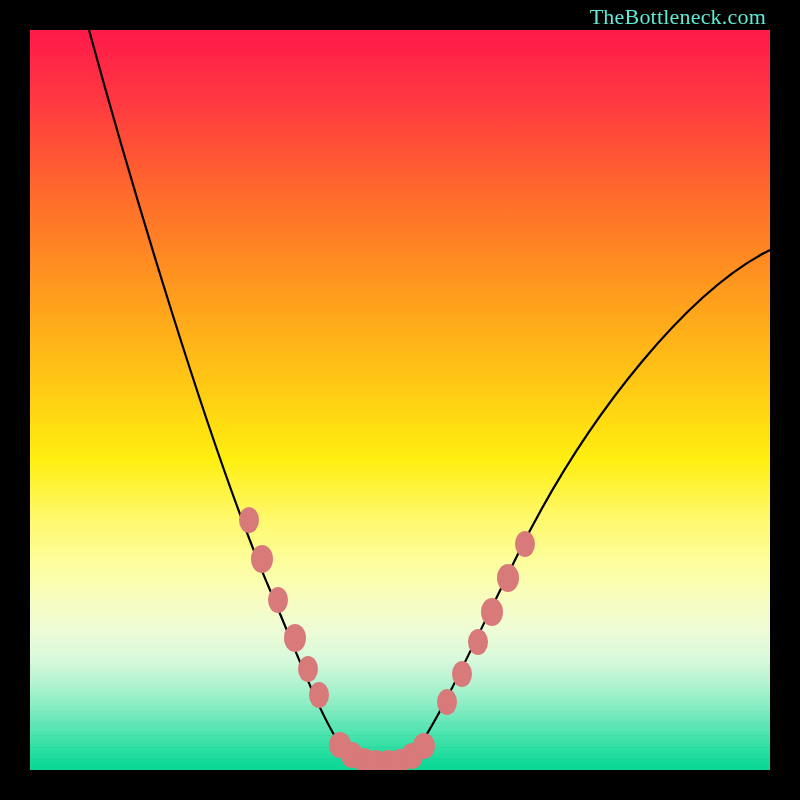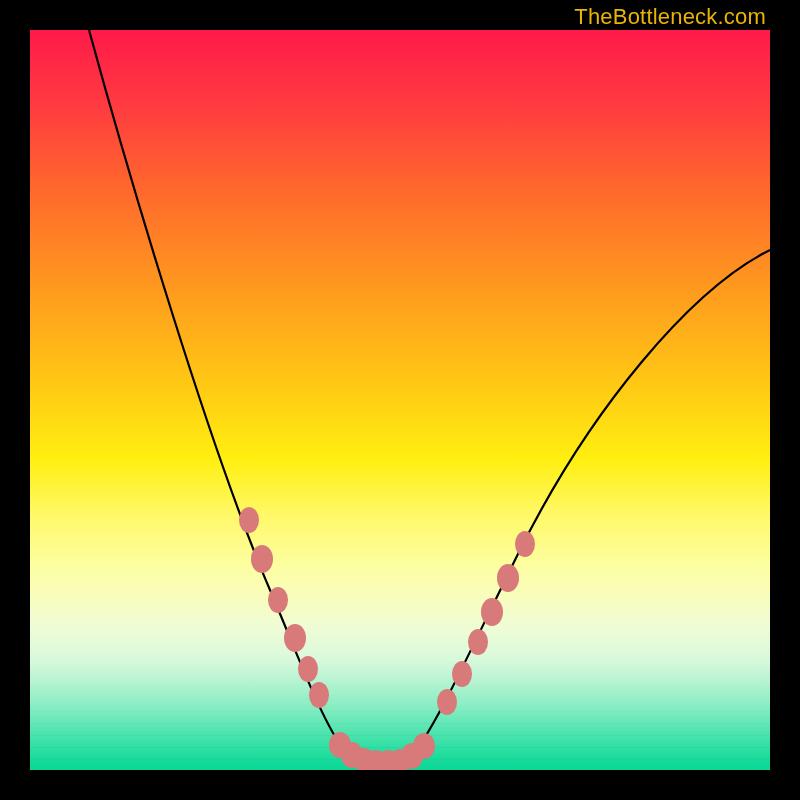--- a/index.html
+++ b/index.html
@@ -41,24 +41,25 @@
       #2fdfa3 97%,
       #12d999 99%,
       #0bd796 100%
     );
     overflow: hidden;
   }
   .watermark {
     position: absolute;
     top: 4px;
     right: 34px;
-    color: #eab308;
+    color: #5eead4;
     font-size: 22px;
     font-weight: 500;
     letter-spacing: 0.2px;
+    font-family: Liberation Serif, serif;
   }
   svg.curve {
     position: absolute;
     left: 0;
     top: 0;
     width: 740px;
     height: 740px;
     pointer-events: none;
   }
   svg.curve path.line {

